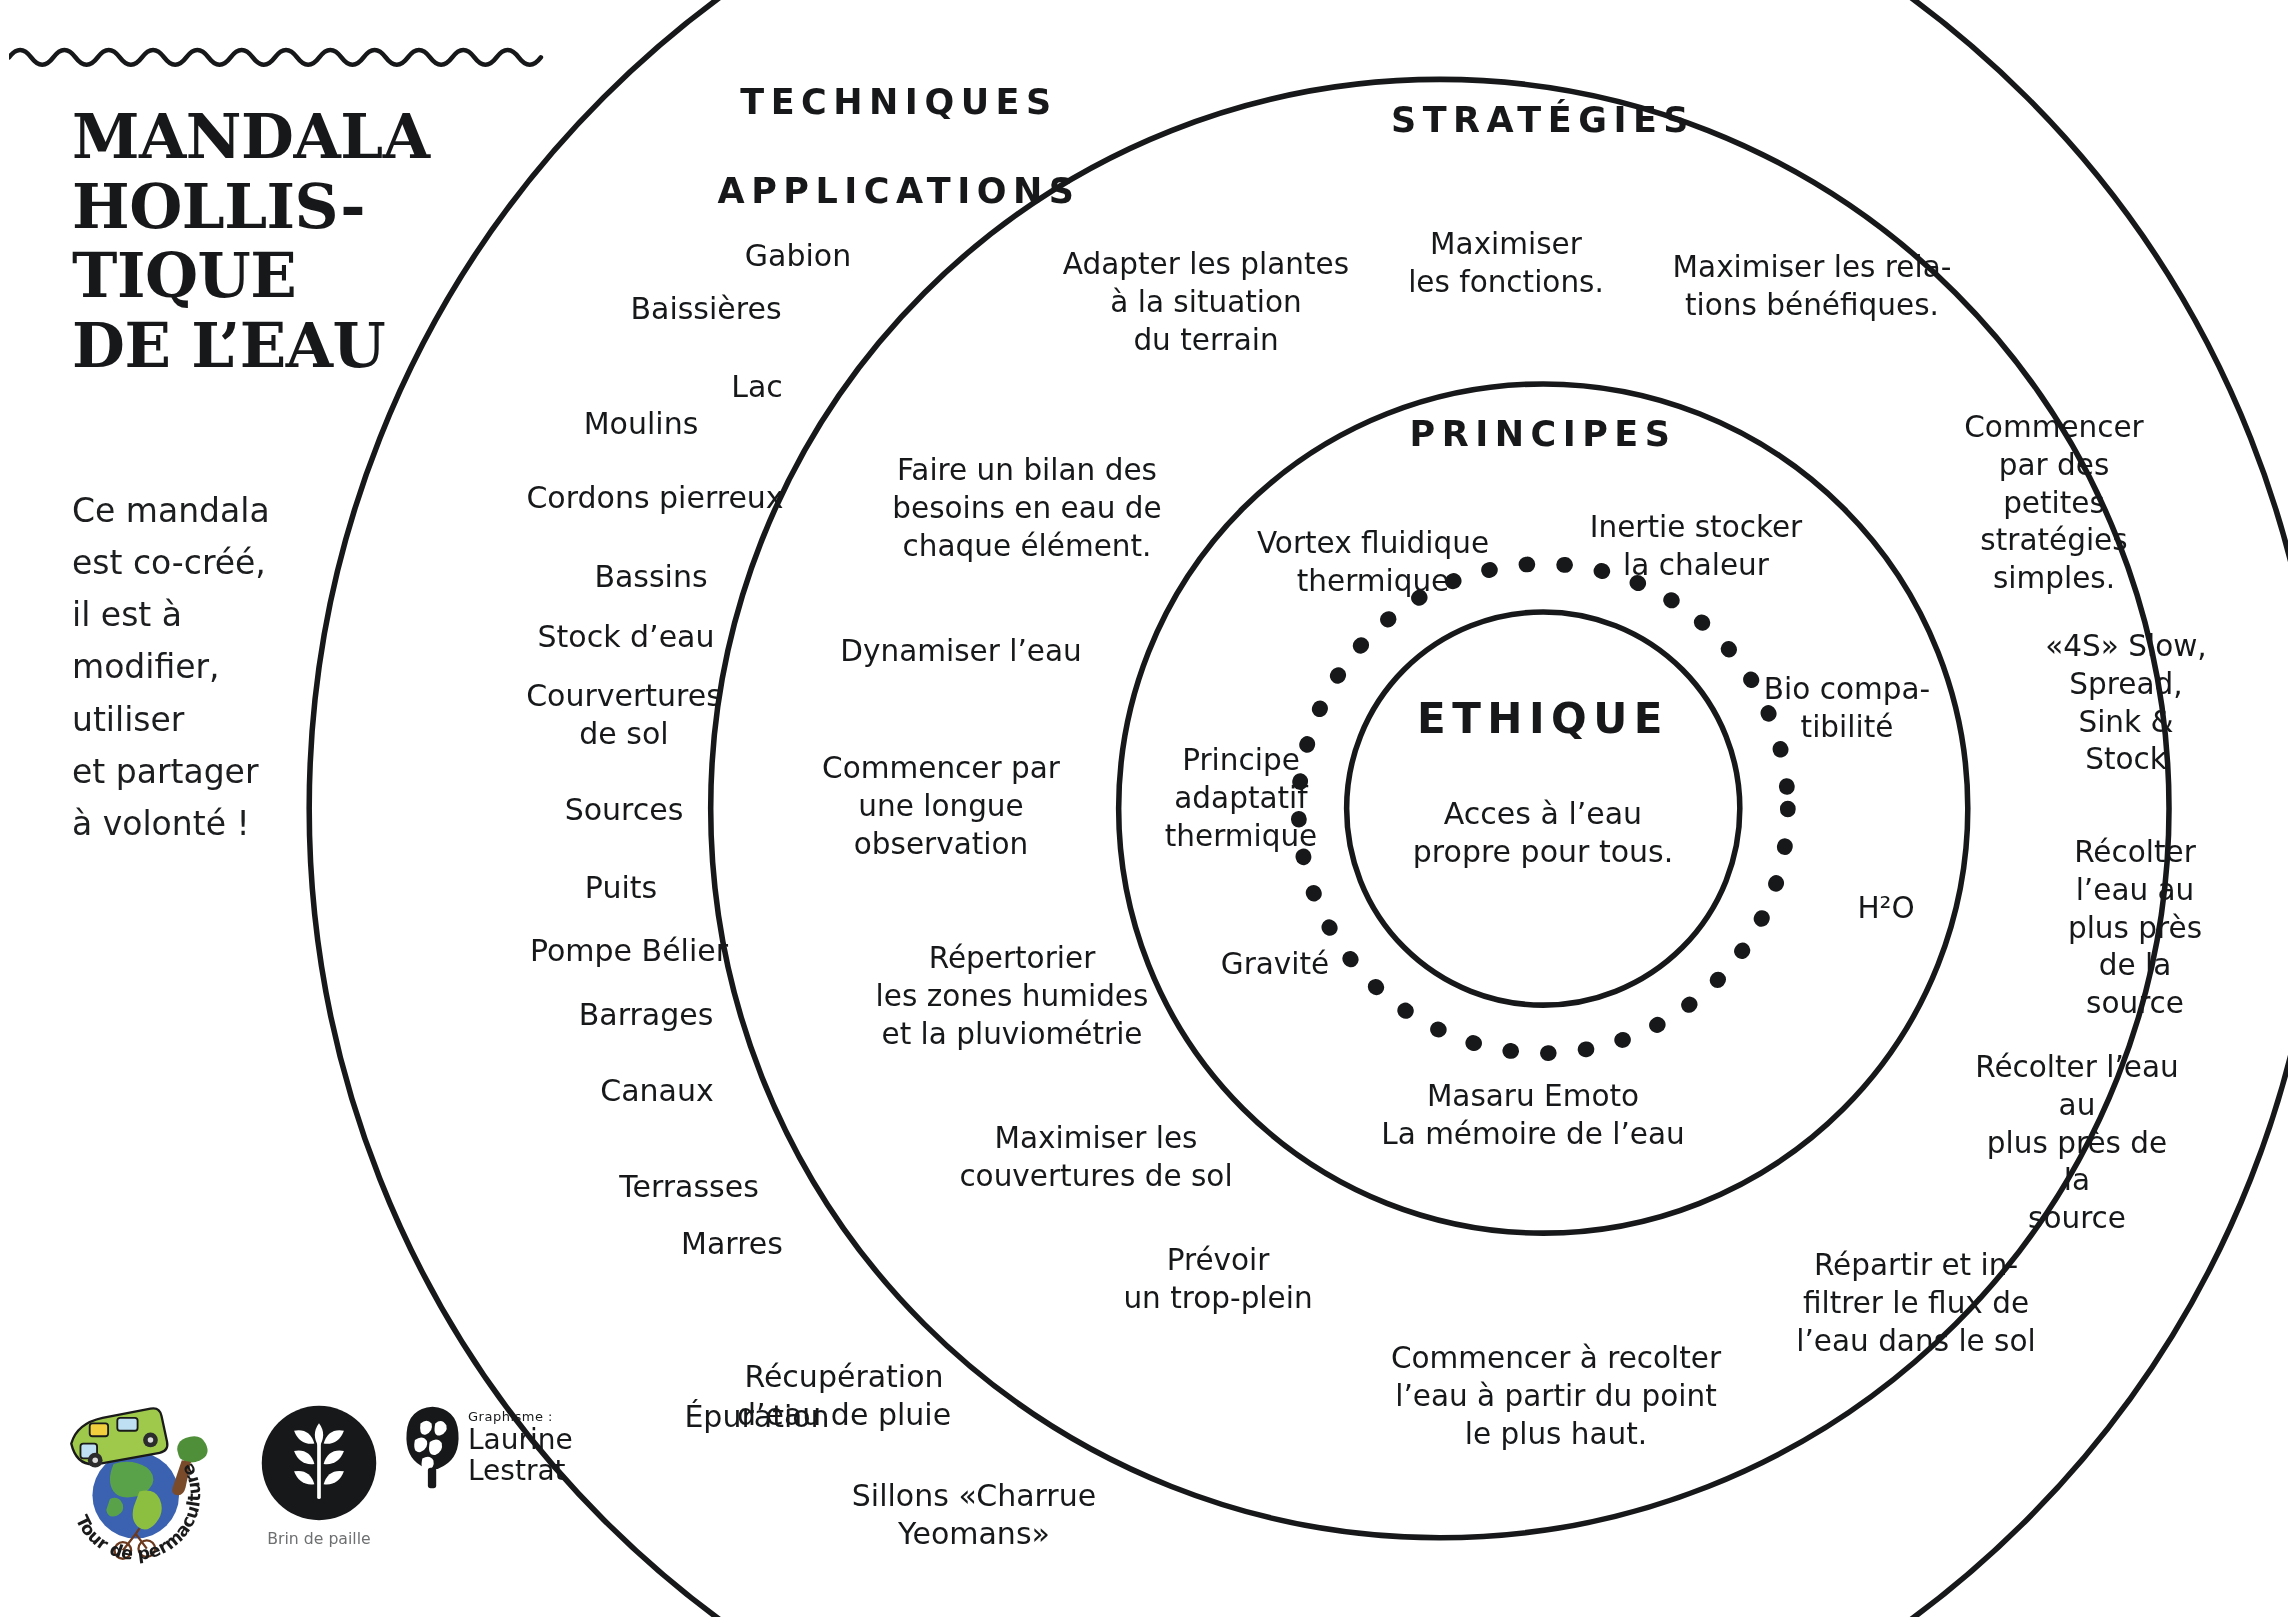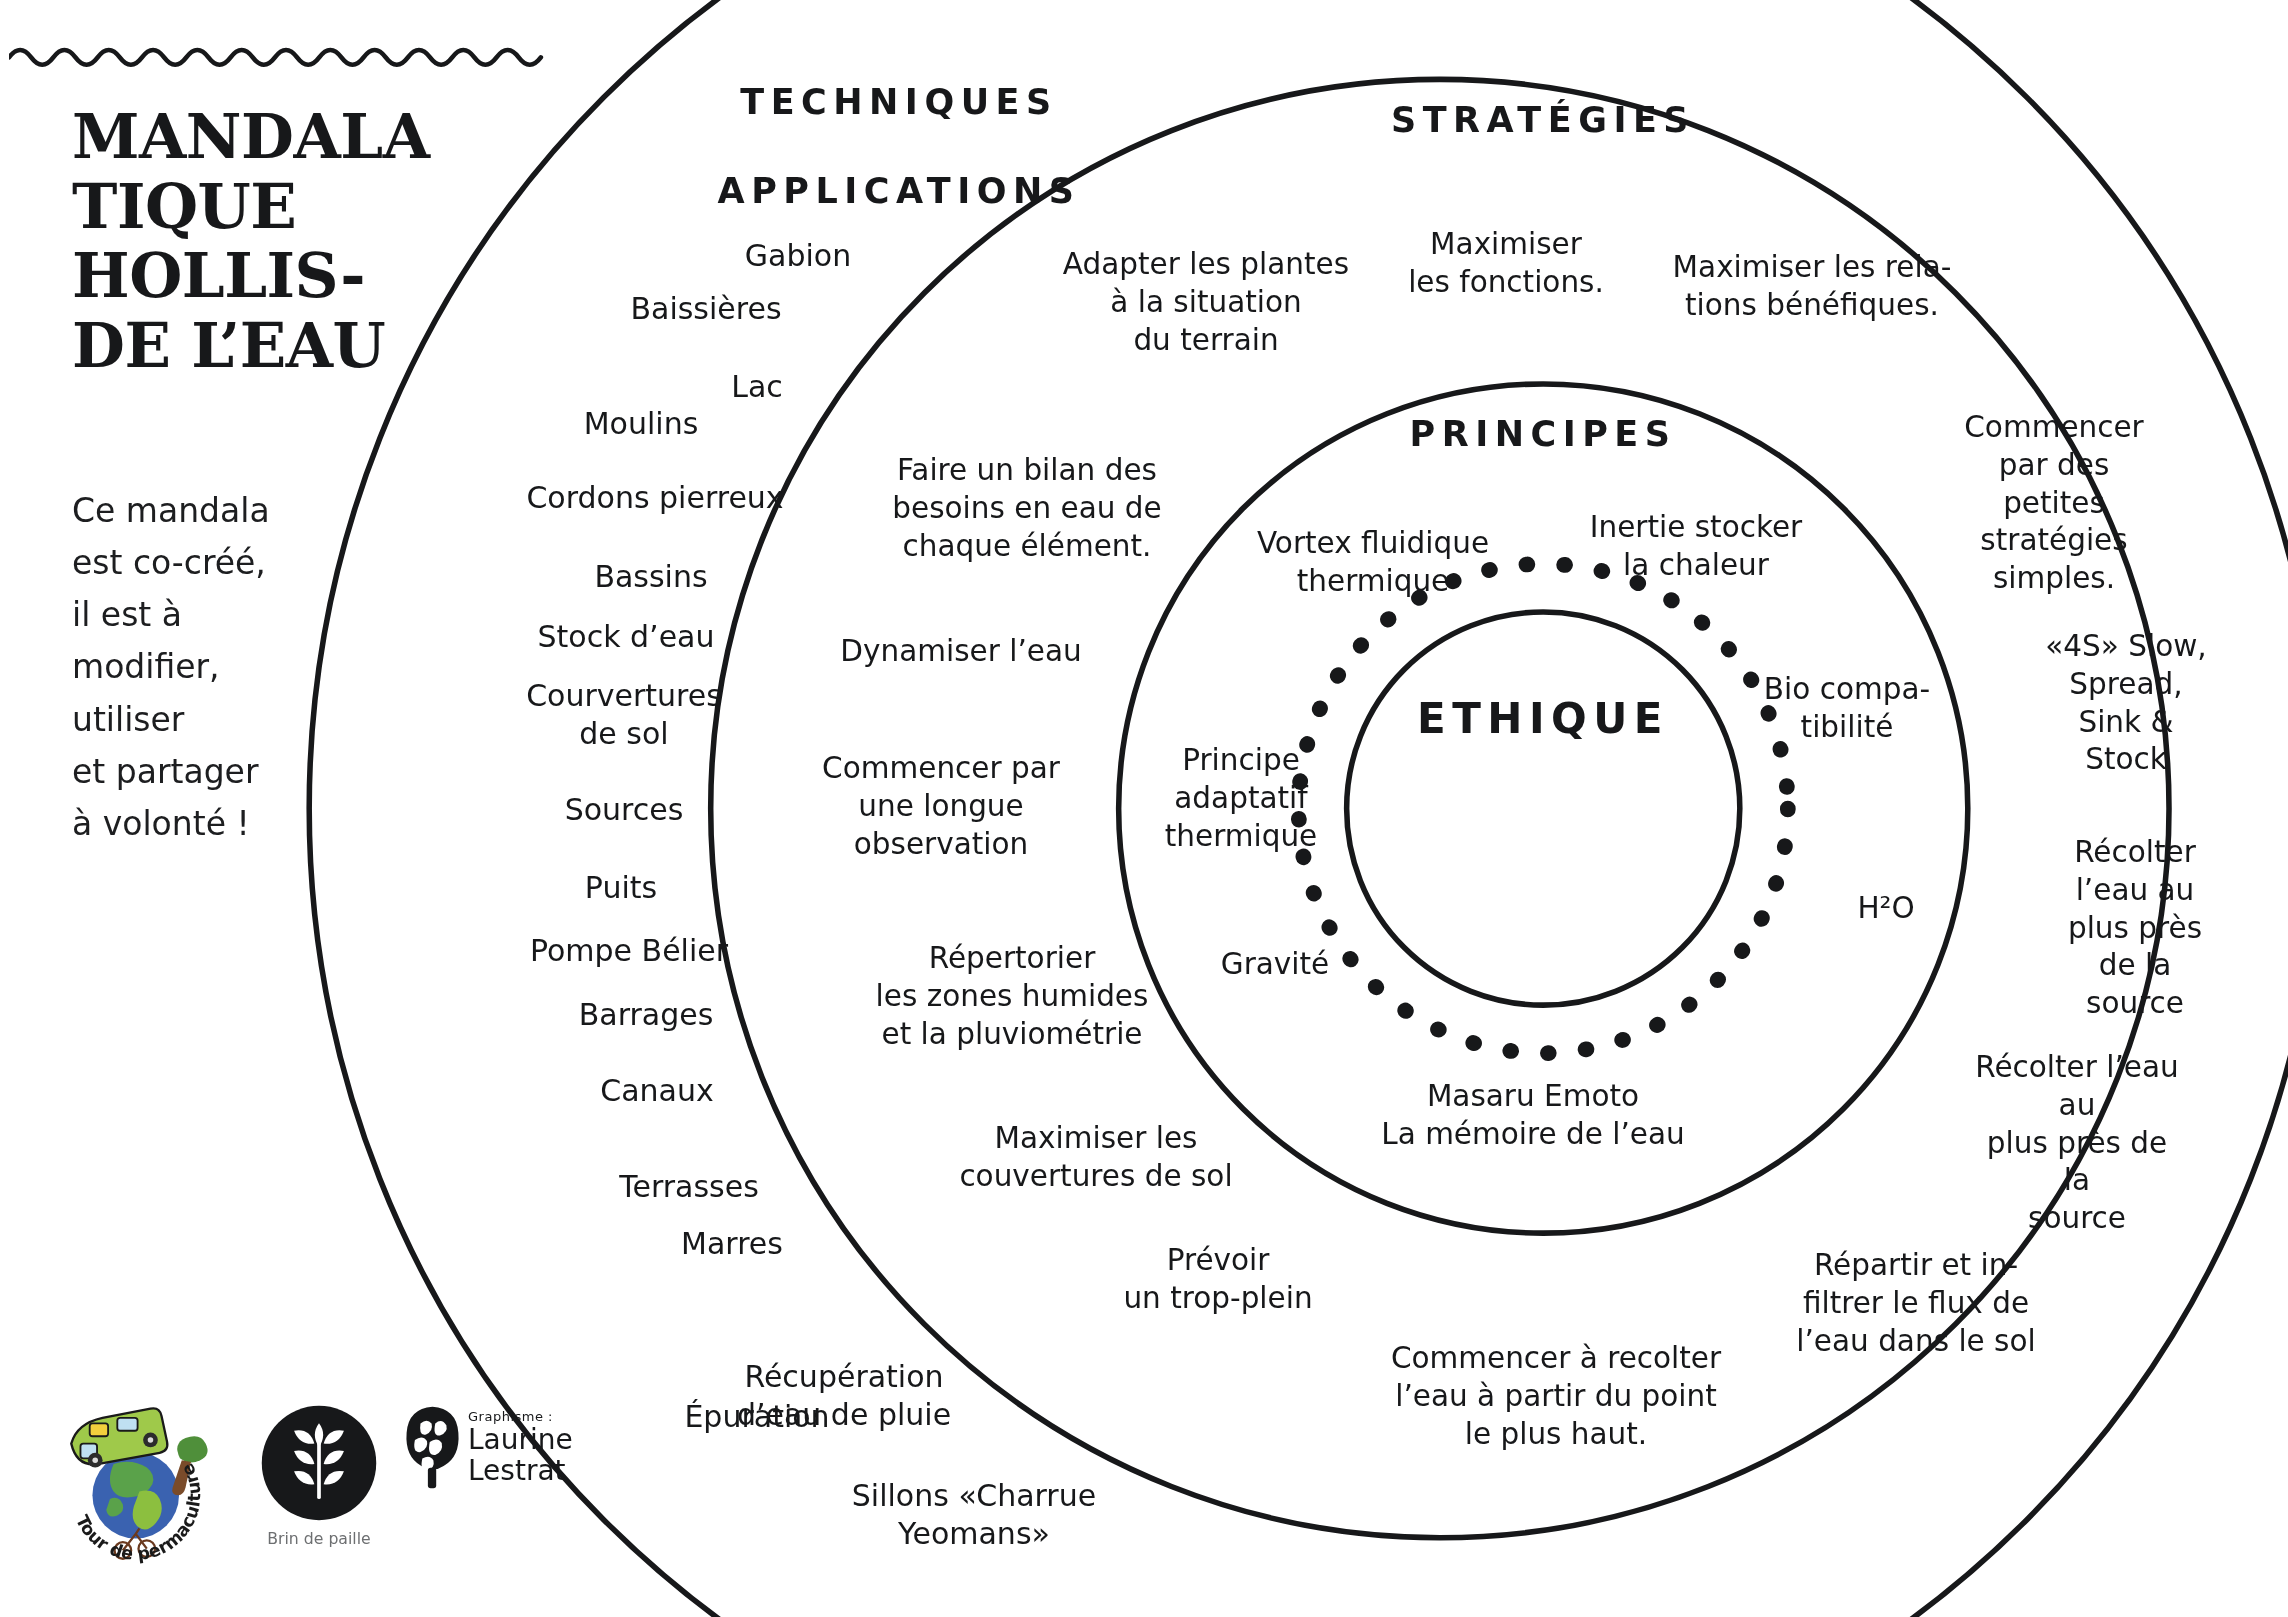--- a/index.html
+++ b/index.html
@@ -135,22 +135,22 @@
     <circle cx="1672" cy="876" r="213" fill="none" stroke="#17181a" stroke-width="6"></circle>
   </svg>
 
   <svg class="wave" viewBox="0 0 600 40" xmlns="http://www.w3.org/2000/svg">
     <path d="M0,22 q12,-16 24,0 t24,0 t24,0 t24,0 t24,0 t24,0 t24,0 t24,0 t24,0 t24,0
              t24,0 t24,0 t24,0 t24,0 t24,0 t24,0 t24,0 t24,0 t24,0 t24,0 t24,0 t24,0 t24,0 t24,0" fill="none" stroke="#17181a" stroke-width="5" stroke-linecap="round"></path>
   </svg>
 
   <div class="title">
     <span class="ln">MANDALA</span>
+    <span class="ln">HOLLIS-</span>
     <span class="ln">TIQUE</span>
-    <span class="ln">HOLLIS-</span>
     <span class="ln">DE L’EAU</span>
   </div>
 
   <div class="intro">
     <span class="ln">Ce mandala</span>
     <span class="ln">est co-créé,</span>
     <span class="ln">il est à</span>
     <span class="ln">modifier,</span>
     <span class="ln">utiliser</span>
     <span class="ln">et partager</span>
@@ -161,20 +161,22 @@
     <span>TECHNIQUES</span><br>
     <span>APPLICATIONS</span>
   </div>
 
   <div class="lbl ring-title" style="left:1543px; top:120px;">STRATÉGIES</div>
 
   <div class="lbl ring-title" style="left:1543px; top:434px;">PRINCIPES</div>
 
   <div class="lbl ethic-title" style="left:1543px; top:719px;">ETHIQUE</div>
 
+  <div class="lbl ethic-body" style="left:1543px; top:833px;">Acces à l’eau
+propre pour tous.</div>
 
   <div id="tech-layer">
       <div class="lbl tech-item" style="left: 798px; top: 256px;">Gabion</div>
       <div class="lbl tech-item" style="left: 706px; top: 309px;">Baissières</div>
       <div class="lbl tech-item" style="left: 757px; top: 387px;">Lac</div>
       <div class="lbl tech-item" style="left: 641px; top: 424px;">Moulins</div>
       <div class="lbl tech-item" style="left: 655px; top: 498px;">Cordons pierreux</div>
       <div class="lbl tech-item" style="left: 651px; top: 577px;">Bassins</div>
       <div class="lbl tech-item" style="left: 626px; top: 637px;">Stock d’eau</div>
       <div class="lbl tech-item" style="left: 624px; top: 715px;">Courvertures

